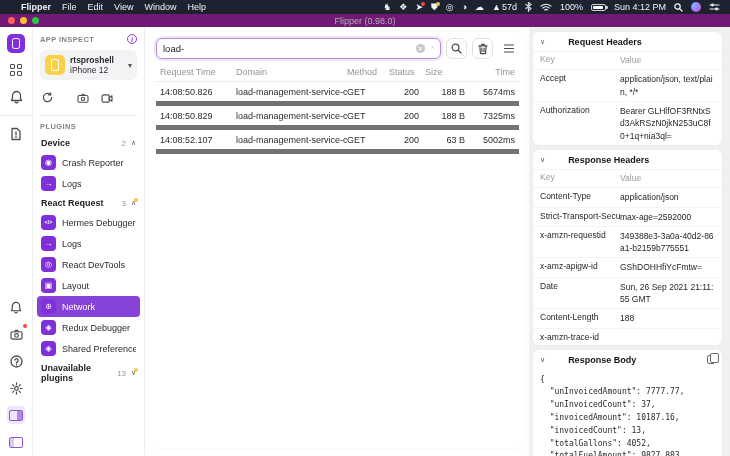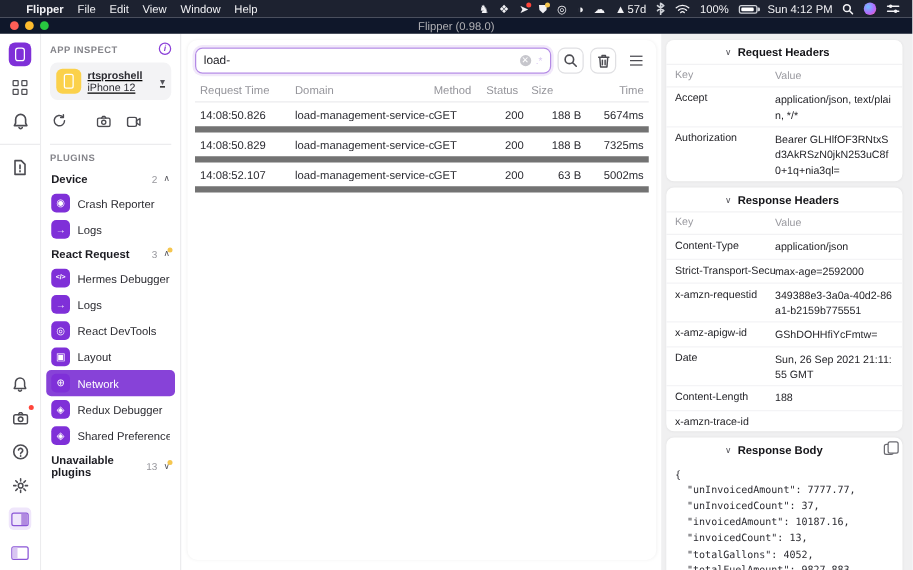--- a/index.html
+++ b/index.html
@@ -16,21 +16,21 @@
   .sticon { position:relative; display:inline-flex; align-items:center; line-height:1; }
   .dotbadge { position:absolute; width:4px; height:4px; border-radius:50%; top:-1px; right:-2px; }
   .red { background:#ff453a; } .yellow { background:#f5c64f; }
   .battery { width:15px; height:7px; border:1px solid #cfd2d8; border-radius:2px; position:relative; }
   .battery .fill { position:absolute; left:1px; top:1px; bottom:1px; width:10px; background:#fff; border-radius:1px; }
   .battery:after { content:""; position:absolute; right:-3px; top:1.5px; width:2px; height:3px; background:#cfd2d8; border-radius:0 1px 1px 0; }
   .siri { width:10px; height:10px; border-radius:50%;
     background:radial-gradient(circle at 35% 35%, #6ec2ff, #b06cff 55%, #ff5d8f); }
 
   
-  .titlebar { height:13px; background:#0f172a; position:relative; display:flex;
+  .titlebar { height:13px; background:#701a75; position:relative; display:flex;
     align-items:center; justify-content:center; }
   .tl { position:absolute; left:8px; top:3px; display:flex; gap:5px; }
   .tl span { width:7px; height:7px; border-radius:50%; display:block; }
   .tl-red{ background:#ff5f57;} .tl-yel{ background:#febc2e;} .tl-grn{ background:#28c840;}
   .titlebar .wt { color:#b0b0b4; font-size:9px; }
 
   
   .app { display:flex; height:429px; background:#fff; }
 
   
@@ -52,21 +52,21 @@
   .railicon.hl { background:#efe6fb; border-radius:4px; }
 
   
   .sidebar { width:112px; border-right:1px solid #ececee; padding:7px 7px 4px; background:#fff;
     display:flex; flex-direction:column; overflow:hidden; }
   .sb-head { display:flex; align-items:center; justify-content:space-between; margin-bottom:6px; }
   .sb-label { font-size:7.5px; letter-spacing:.4px; color:#84848a; font-weight:bold; }
   .info-i { width:10px; height:10px; border:1.1px solid #8a3fd8; border-radius:50%; color:#8a3fd8;
     font-size:7px; display:flex; align-items:center; justify-content:center; font-style:italic; font-weight:bold; }
   .device-box { background:#f3f3f5; border-radius:6px; padding:5px 5px; display:flex;
-    align-items:center; gap:5px; margin-bottom:7px;text-decoration:underline; }
+    align-items:center; gap:5px; margin-bottom:7px; }
   .dev-ic { width:20px; height:20px; background:#fbd14b; border-radius:5px; display:flex;
     align-items:center; justify-content:center; flex:none; }
   .dev-ic i { display:block; width:8px; height:12px; border:1.4px solid #fff; border-radius:2px; }
   .dev-txt { flex:1; min-width:0; }
   .dev-name { font-size:8.5px; font-weight:bold; color:#2a2a30; white-space:nowrap; }
   .dev-model { font-size:8.5px; color:#2a2a30; }
   .caret { color:#55555c; font-size:8px; }
   .dev-toolbar { display:flex; gap:12px; padding:2px 2px 8px; border-bottom:1px solid #ececee;
     margin-bottom:6px; color:#4c4c52; align-items:center; }
   .hamb { width:10px; height:1.4px; background:#4c4c52; box-shadow:0 3.5px 0 #4c4c52, 0 -3.5px 0 #4c4c52; }
@@ -108,21 +108,21 @@
   .c-status { width:36px; flex:none; text-align:right; }
   .c-size { width:46px; flex:none; text-align:right; }
   .c-dur { width:50px; flex:none; text-align:right; }
   .thead .c-status, .thead .c-size { text-align:left; padding-left:6px; }
   .thead .c-dur { text-align:right; }
 
   
   .rightpanel { width:201px; flex:none; background:#f0f0f1; padding:5px 8px 5px 4px;
     display:flex; flex-direction:column; gap:5px; overflow:hidden; }
   .pcard { background:#fff; border-radius:6px; box-shadow:0 0 2px rgba(0,0,0,.05); }
-  .phead { display:flex; align-items:center; gap:5px; padding:5px 7px 4px;margin-left:40px; }
+  .phead { display:flex; align-items:center; gap:23px; padding:5px 7px 4px; }
   .phead .pchev { font-size:7px; color:#55555c; }
   .phead .ptitle { font-size:9px; font-weight:bold; color:#141418; flex:1; }
   .copy-ic { width:8px; height:9px; border:1.2px solid #6a6a70; border-radius:2px; position:relative; }
   .copy-ic:before { content:""; position:absolute; left:2px; top:-3px; width:7px; height:8px;
     border:1.2px solid #6a6a70; border-radius:2px; background:#fff; }
   .kv-sub { display:flex; font-size:8.5px; color:#9a9aa0; padding:2px 7px 3px;
     border-top:1px solid #f2f2f4; border-bottom:1px solid #f2f2f4; }
   .kv-row { display:flex; font-size:8.5px; color:#1f1f24; padding:3px 7px; border-bottom:1px solid #f4f4f6; }
   .kv-row:last-child { border-bottom:none; }
   .kv-key { width:80px; flex:none; white-space:nowrap; overflow:hidden; padding-right:4px; }

